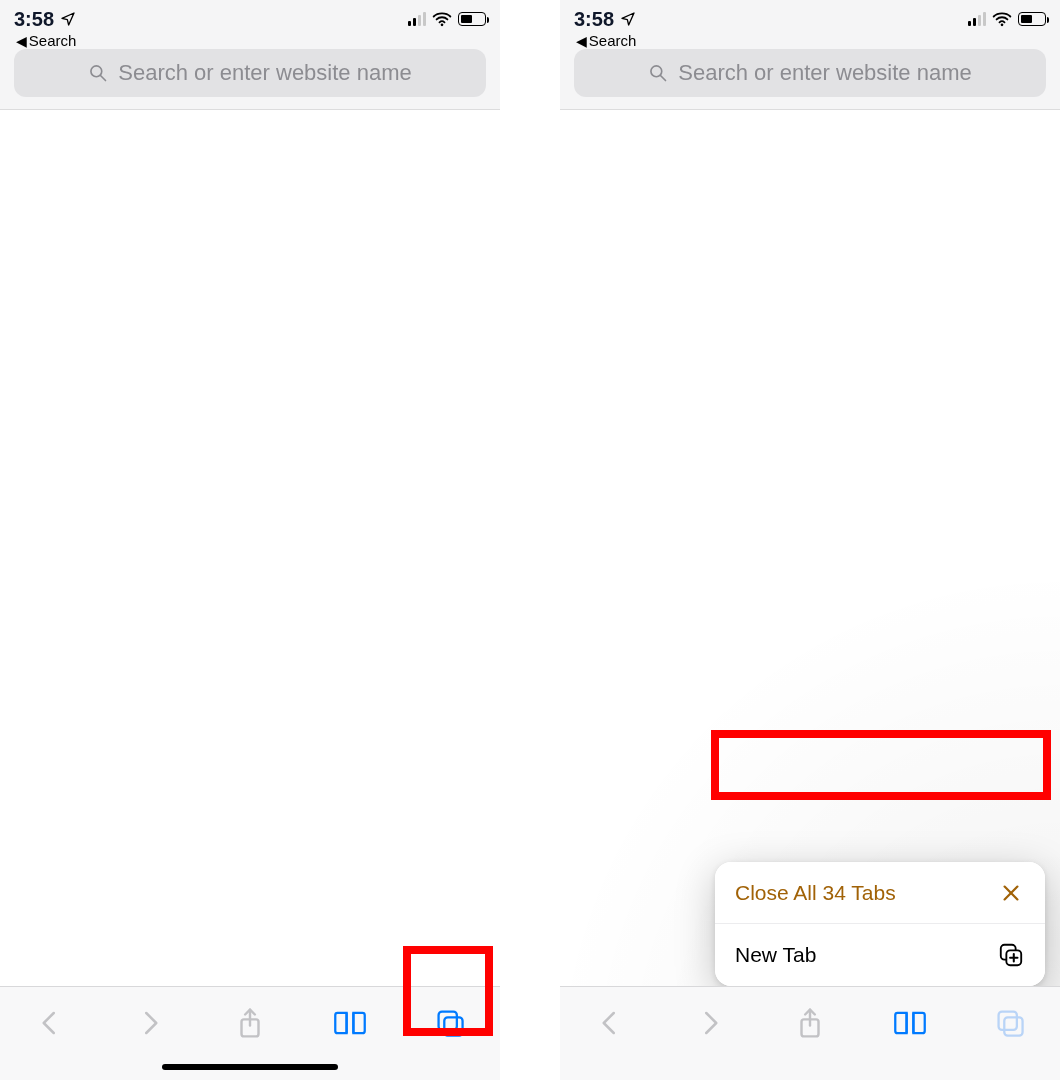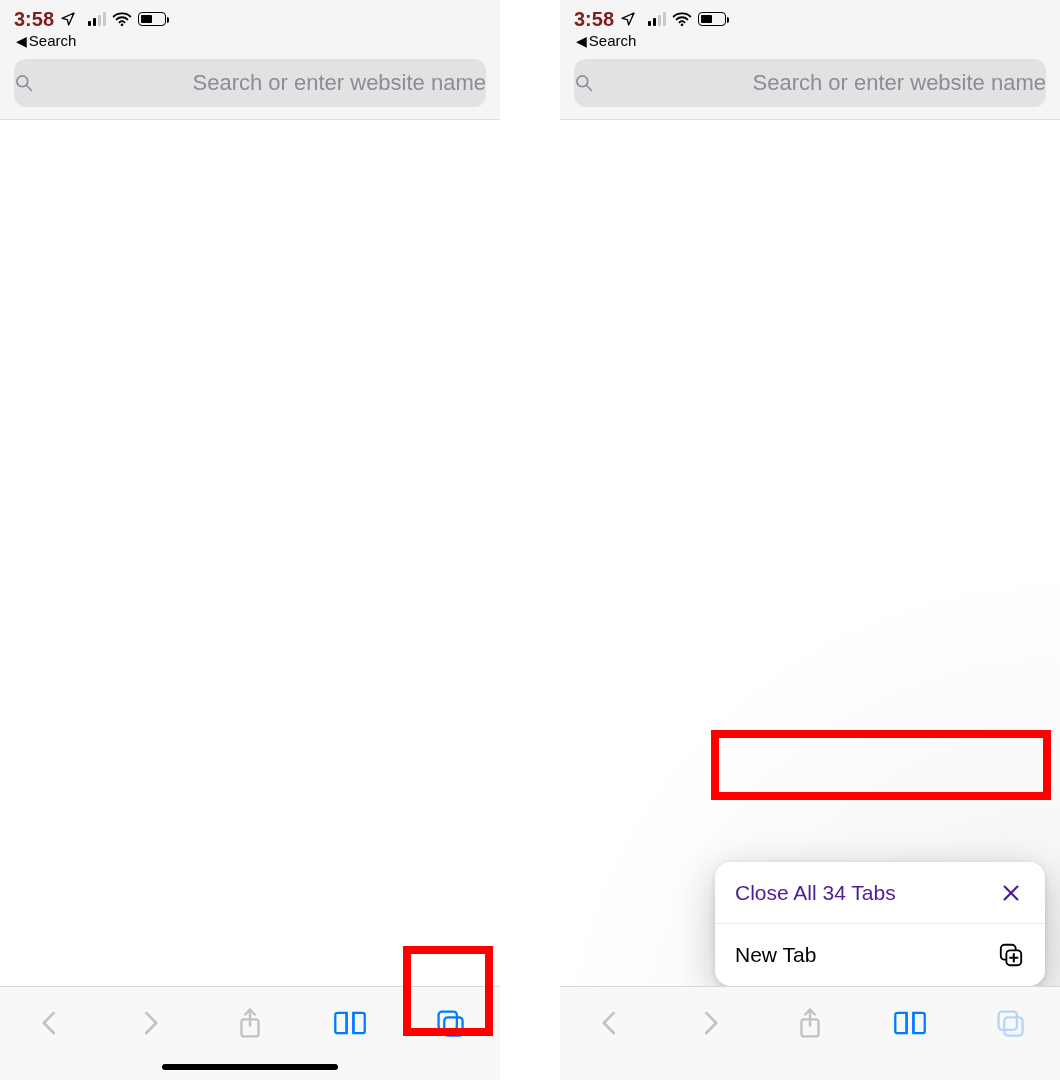--- a/index.html
+++ b/index.html
@@ -28,25 +28,25 @@
 
   
   .top-area {
     background: #f5f5f6;
     border-bottom: 1px solid #dcdcdd;
     padding: 8px 14px 12px 14px;
   }
   .status-row {
     display: flex;
     align-items: center;
-    justify-content: flex-start;
+    justify-content: space-between;
     height: 22px;
     font-size: 20px;
     font-weight: 600;
-    color: #7f1d1d;
+    color: #0f172a;
     gap: 12px;
   }
   .status-time-wrap {
     display: flex;
     align-items: center;
     gap: 6px;
   }
   .status-time { font-weight: 600; }
   .status-icons-right {
     display: flex;
@@ -60,27 +60,26 @@
     display: flex;
     align-items: center;
     gap: 2px;
     margin-top: 2px;
     margin-left: 2px;
   }
   .back-pill .arrow {
     font-size: 14px;
   }
   .url-pill {
-    margin-top: 10px;
     background: #e2e2e4;
     border-radius: 12px;
     height: 48px;
     display: flex;
     align-items: center;
-    justify-content: space-between;
+    justify-content: center;
     color: #8c8c91;
     font-size: 22px;
     gap: 10px;
   }
   .url-pill .mag { line-height: 0; }
   
   .toolbar {
     position: absolute;
     left: 0; right: 0;
     bottom: 0;
@@ -138,21 +137,21 @@
     display: flex;
     align-items: center;
     justify-content: space-between;
     padding: 0 20px;
     height: 62px;
     font-size: 21px;
     border-bottom: 1px solid #ececee;
     background: #fff;
   }
   .menu-row:last-child { border-bottom: none; }
-  .menu-row.destructive { color: #4c1d95; }
+  .menu-row.destructive { color: #a16207; }
   .menu-row .row-icon {
     display: flex; align-items: center; justify-content: center;
     width: 28px; height: 28px;
   }
   .menu-row .row-icon svg { stroke: currentColor; }
   .menu-row .row-icon.plus-box { color: #000; }
   .right .toolbar .tb-item.tabs { color: #b4ccee; }
 
   
   .vignette {

